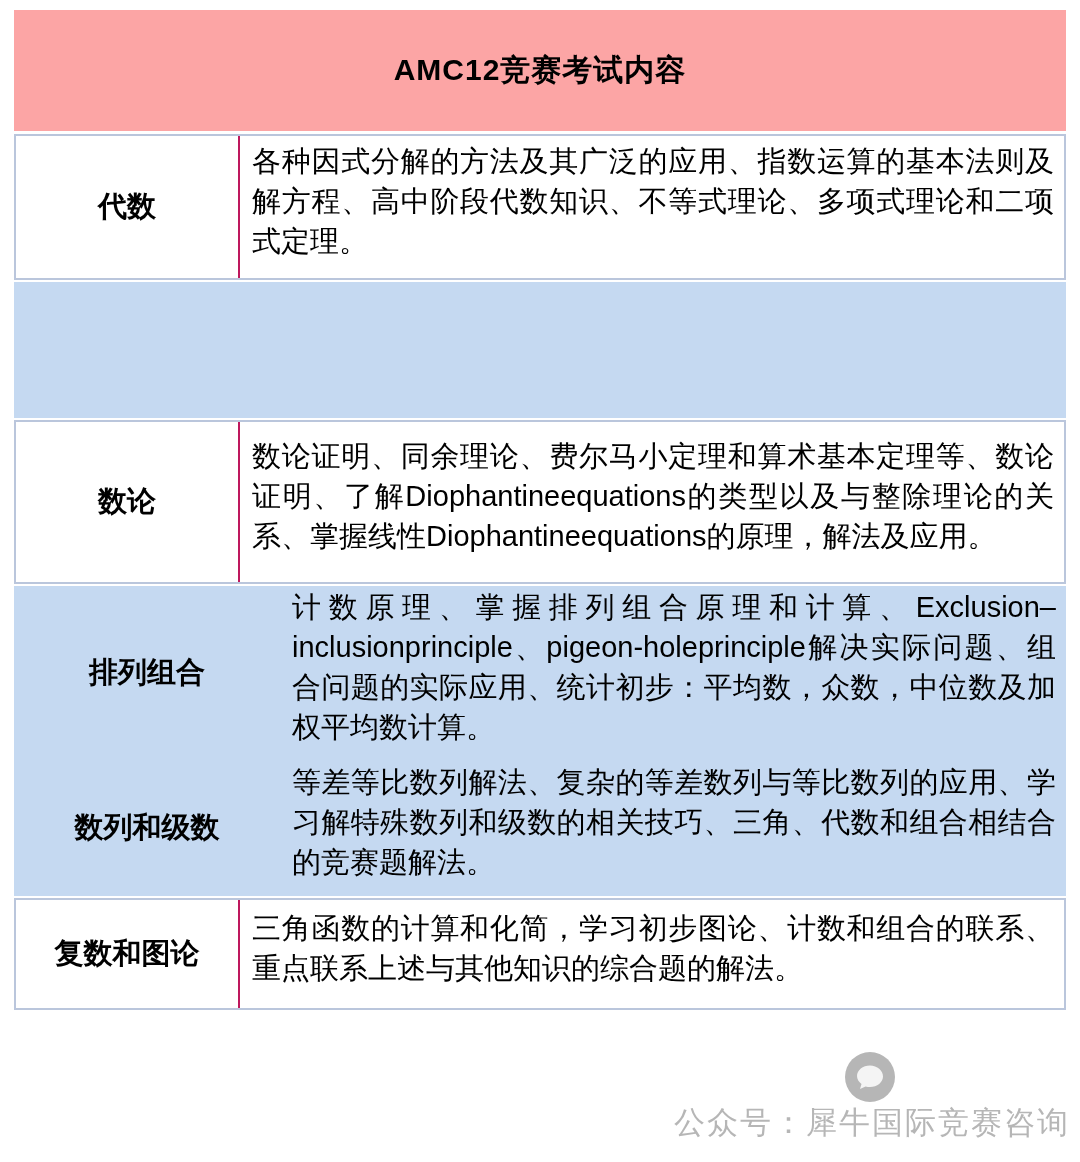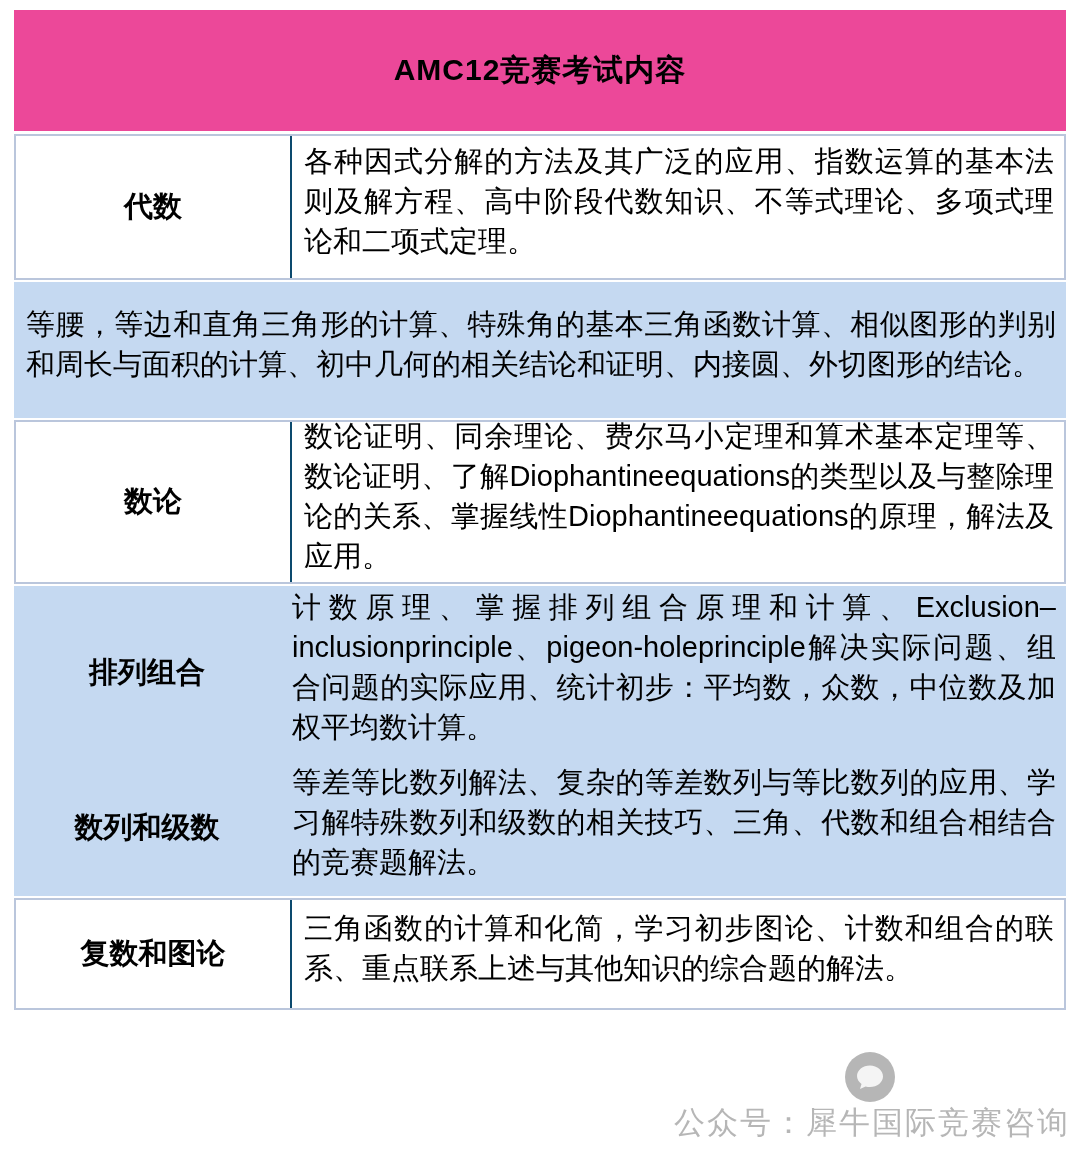--- a/index.html
+++ b/index.html
@@ -6,36 +6,36 @@
   body {
     width:1080px; height:1162px;
     background:#ffffff;
     font-family:"Liberation Sans","DejaVu Sans",sans-serif;
     position:relative;
     overflow:hidden;
   }
   .table-wrap { position:absolute; top:10px; left:14px; width:1052px; }
 
   .header-row {
-    height:121px; background:#ec4899;
+    height:121px; background:#fca5a5;
     display:flex; align-items:center; justify-content:center;
     margin-bottom:3px;
   }
   .title { font-size:30px; font-weight:bold; color:#000; letter-spacing:1px; }
 
   .row { display:flex; box-sizing:border-box; }
   .row.blue { background:#c5d9f1; }
   .row.bordered { background:#ffffff; border:2px solid #bac6dc; }
 
   .label-cell {
     width:266px; flex-shrink:0;
     display:flex; align-items:center; justify-content:center;
     box-sizing:border-box;
   }
-  .bordered .label-cell { width:276px; border-right:2px solid #0c4a6e; }
+  .bordered .label-cell { width:224px; border-right:2px solid #be185d; }
   .label { font-weight:bold; font-size:29px; color:#000; }
 
   .content-cell {
     flex:1; display:flex; align-items:center;
     padding:0 10px 12px 12px; box-sizing:border-box;
   }
   .content-cell p {
     margin:0; width:100%;
     font-size:29px; line-height:40px; color:#000;
     text-align:justify; overflow-wrap:break-word;
@@ -70,23 +70,20 @@
   <div class="row bordered r1">
     <div class="label-cell">
       <span class="label">代数</span>
     </div>
     <div class="content-cell">
       <p>各种因式分解的方法及其广泛的应用、指数运算的基本法则及解方程、高中阶段代数知识、不等式理论、多项式理论和二项式定理。</p>
     </div>
   </div>
 
   <div class="row blue r2">
-    <div class="content-cell">
-      <p>等腰，等边和直角三角形的计算、特殊角的基本三角函数计算、相似图形的判别和周长与面积的计算、初中几何的相关结论和证明、内接圆、外切图形的结论。</p>
-    </div>
   </div>
 
   <div class="row bordered r3">
     <div class="label-cell">
       <span class="label">数论</span>
     </div>
     <div class="content-cell">
       <p>数论证明、同余理论、费尔马小定理和算术基本定理等、数论证明、了解Diophantineequations的类型以及与整除理论的关系、掌握线性Diophantineequations的原理，解法及应用。</p>
     </div>
   </div>

